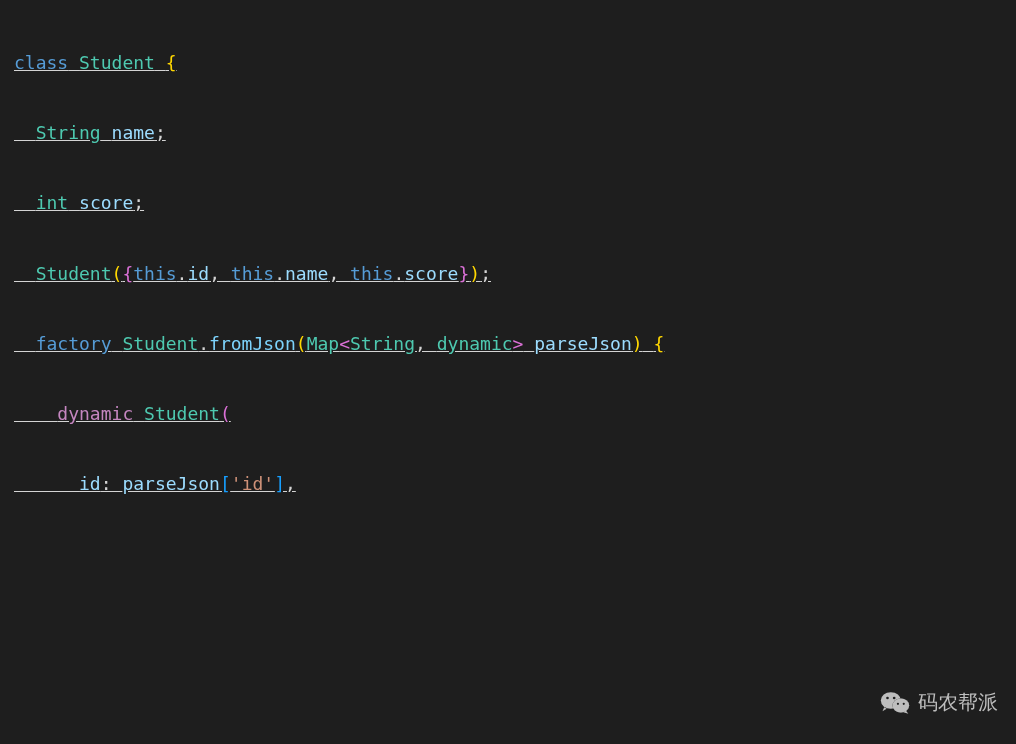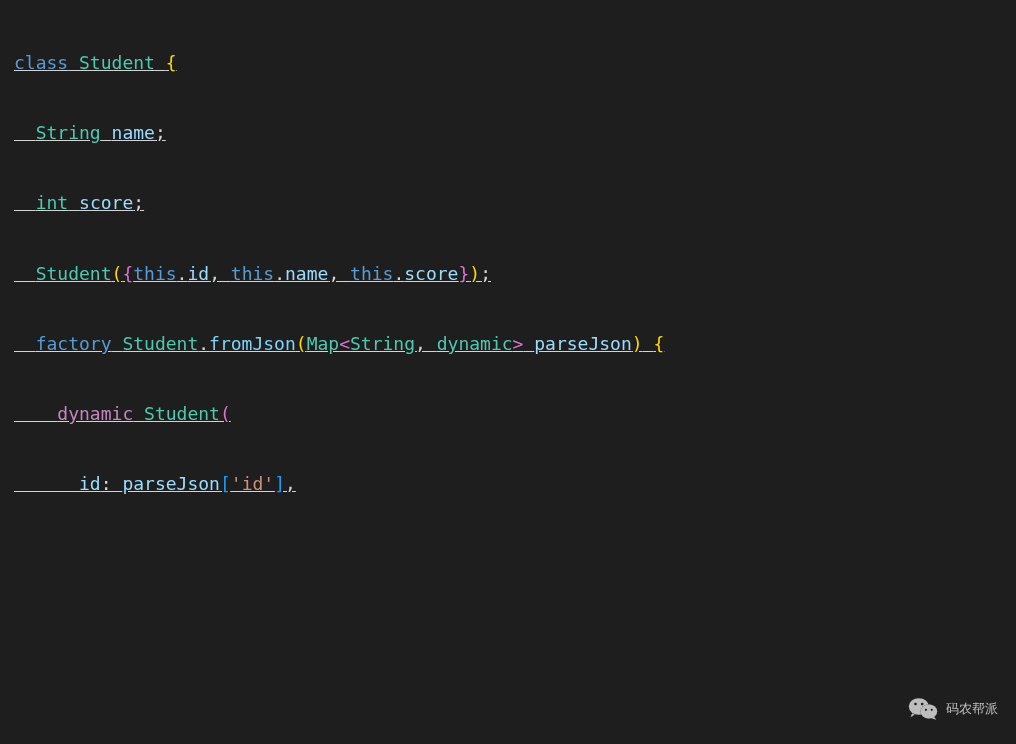--- a/index.html
+++ b/index.html
@@ -35,21 +35,21 @@
   .comment { color: #6a9955; }
   .watermark {
     position: absolute;
     bottom: 22px;
     right: 18px;
     display: flex;
     align-items: center;
     gap: 8px;
     color: #cfcfcf;
     font-family: sans-serif;
-    font-size: 13px;
+    font-size: 20px;
     opacity: 0.9;
   }
   .wm-icon {
     width: 30px;
     height: 26px;
     position: relative;
   }
   .wm-icon svg { width: 30px; height: 26px; }
 </style>
 </head>

